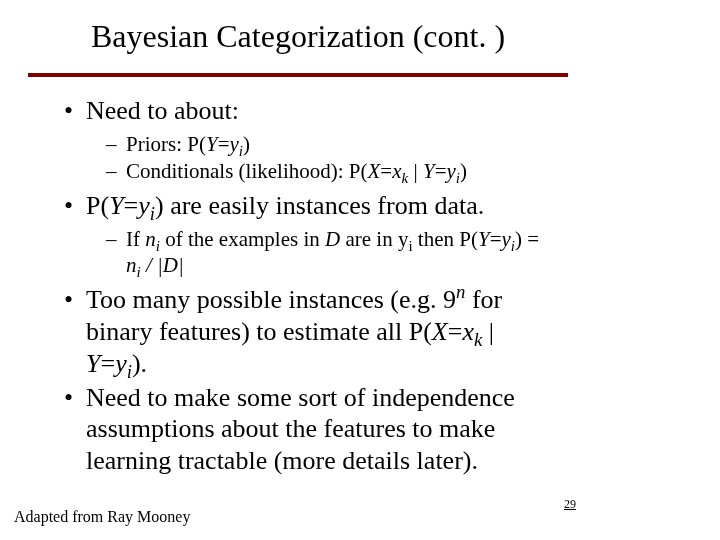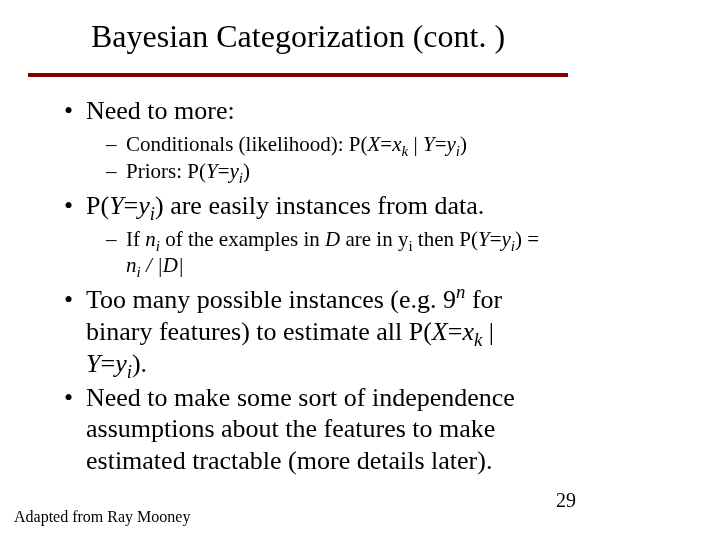--- a/index.html
+++ b/index.html
@@ -74,61 +74,62 @@
   .footer-left {
     position: absolute;
     left: 14px;
     bottom: 14px;
     font-size: 16px;
   }
   .footer-right {
     position: absolute;
     right: 20px;
     bottom: 28px;
-    font-size: 20px;
+    font-size: 12px;
+    text-decoration: underline;
   }
 </style>
 </head>
 <body>
 
 <div class="slide">
 
   <div class="title">Bayesian Categorization (cont. )</div>
   <div class="rule"></div>
 
   <div class="content">
     <ul class="lvl1">
 
       <li>
-        <span>Need to more:</span>
+        <span>Need to about:</span>
         <ul class="lvl2">
           <li>
-            <span>Conditionals (likelihood): P(</span><span class="it">X</span><span>=</span><span class="it">x</span><sub class="it">k</sub><span> | </span><span class="it">Y</span><span>=</span><span class="it">y</span><sub class="it">i</sub><span>)</span>
+            <span>Priors: P(</span><span class="it">Y</span><span>=</span><span class="it">y</span><sub class="it">i</sub><span>)</span>
           </li>
           <li>
-            <span>Priors: P(</span><span class="it">Y</span><span>=</span><span class="it">y</span><sub class="it">i</sub><span>)</span>
+            <span>Conditionals (likelihood): P(</span><span class="it">X</span><span>=</span><span class="it">x</span><sub class="it">k</sub><span> | </span><span class="it">Y</span><span>=</span><span class="it">y</span><sub class="it">i</sub><span>)</span>
           </li>
         </ul>
       </li>
 
       <li>
         <span>P(</span><span class="it">Y</span><span>=</span><span class="it">y</span><sub class="it">i</sub><span>) are easily instances from data.</span>
         <ul class="lvl2">
           <li>
             <span>If </span><span class="it">n</span><sub class="it">i</sub><span> of the examples in </span><span class="it">D</span><span> are in y</span><sub>i</sub><span> then P(</span><span class="it">Y</span><span>=</span><span class="it">y</span><sub class="it">i</sub><span>) =  </span><span class="it">n</span><sub class="it">i</sub><span class="it"> / |</span><span class="it">D</span><span class="it">|</span>
           </li>
         </ul>
       </li>
 
       <li>
         <span>Too many possible instances (e.g. 9</span><sup class="it">n</sup><span> for binary features) to estimate all P(</span><span class="it">X</span><span>=</span><span class="it">x</span><sub class="it">k</sub><span> | </span><span class="it">Y</span><span>=</span><span class="it">y</span><sub class="it">i</sub><span>).</span>
       </li>
 
       <li>
-        <span>Need to make some sort of independence assumptions about the features to make estimated tractable (more details later).</span>
+        <span>Need to make some sort of independence assumptions about the features to make learning tractable (more details later).</span>
       </li>
 
     </ul>
   </div>
 
   <div class="footer-left">Adapted from Ray Mooney</div>
   <div class="footer-right">29</div>
 </div>
 
 </body></html>

